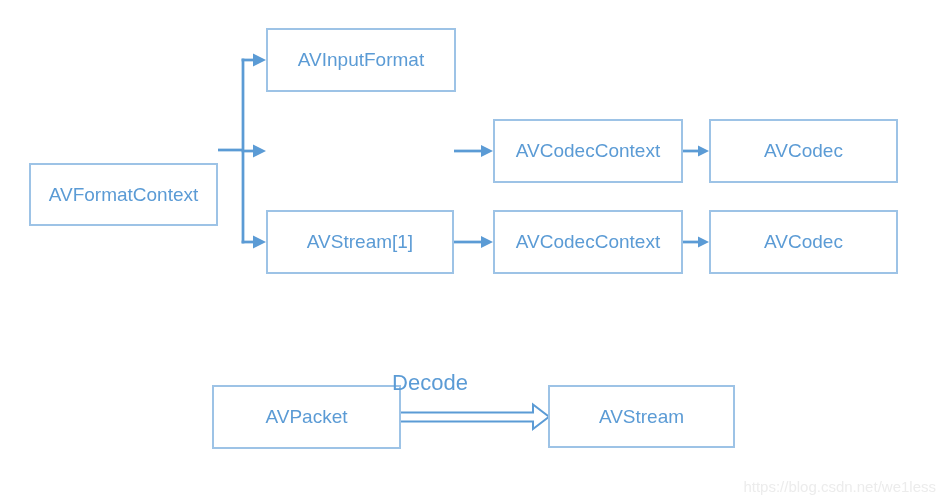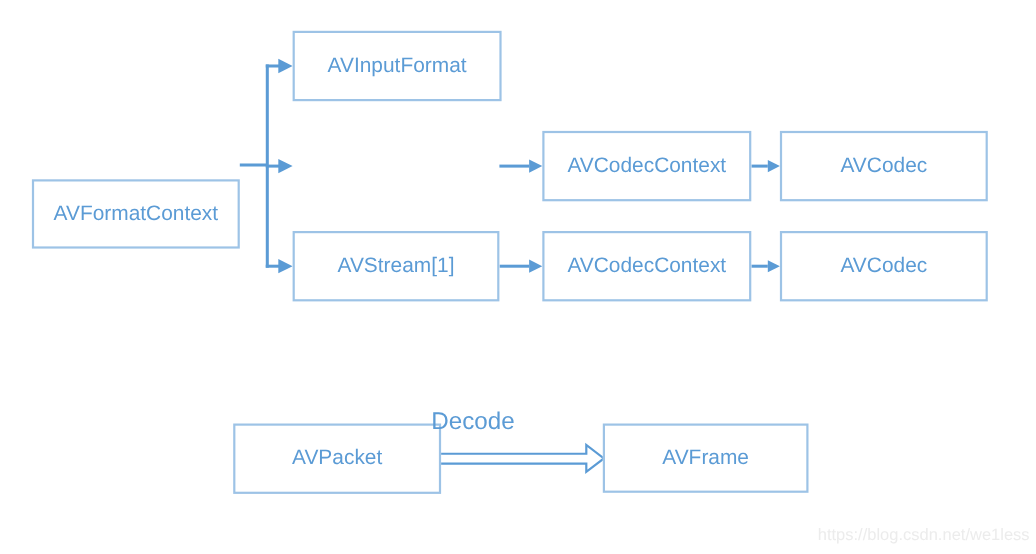--- a/index.html
+++ b/index.html
@@ -110,20 +110,20 @@
 
   <div class="node" style="left:709px; top:210px; width:189px; height:64px;">
     <span>AVCodec</span>
   </div>
 
   <div class="node" style="left:164px; top:385px; width:189px; height:64px;margin-left:48px;">
     <span>AVPacket</span>
   </div>
 
   <div class="node" style="left:548px; top:385px; width:187px; height:63px;">
-    <span>AVFrame</span>
+    <span>AVStream</span>
   </div>
 
   <div class="edge-label" style="left:380px; top:370px; width:100px;">Decode</div>
 
   <div class="watermark">https://blog.csdn.net/we1less</div>
 
 </div>
 
 </body></html>

